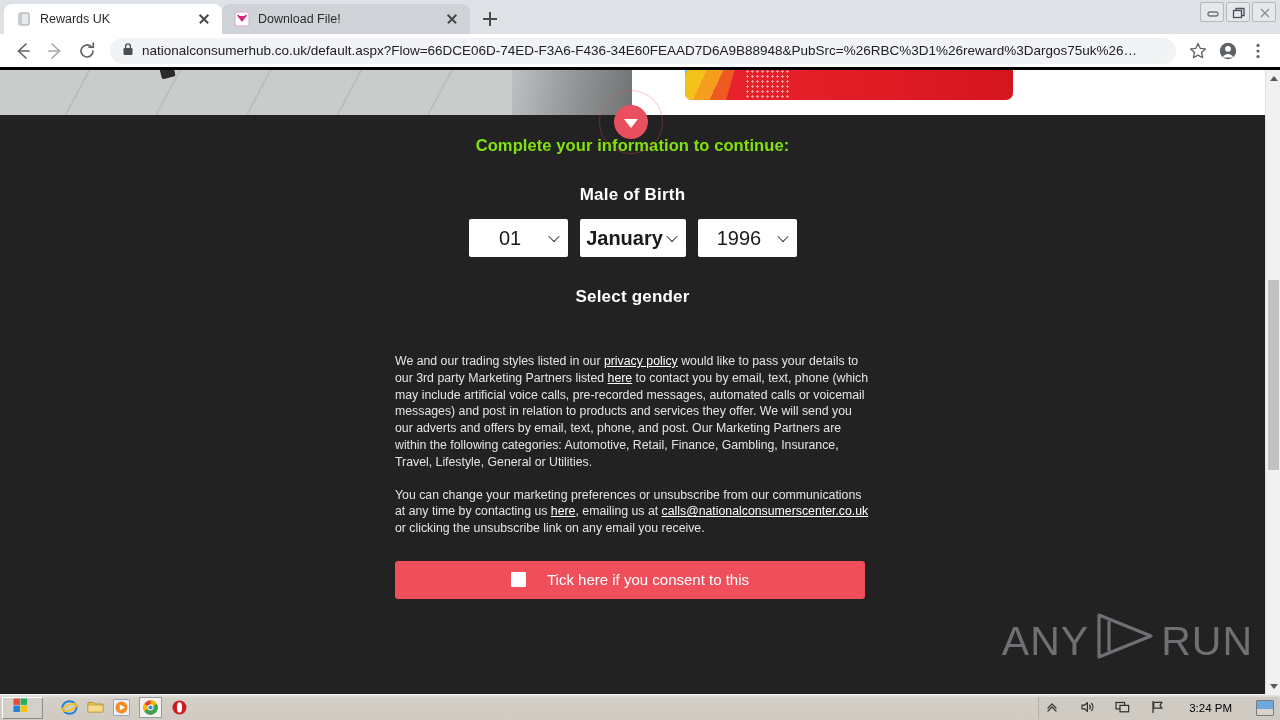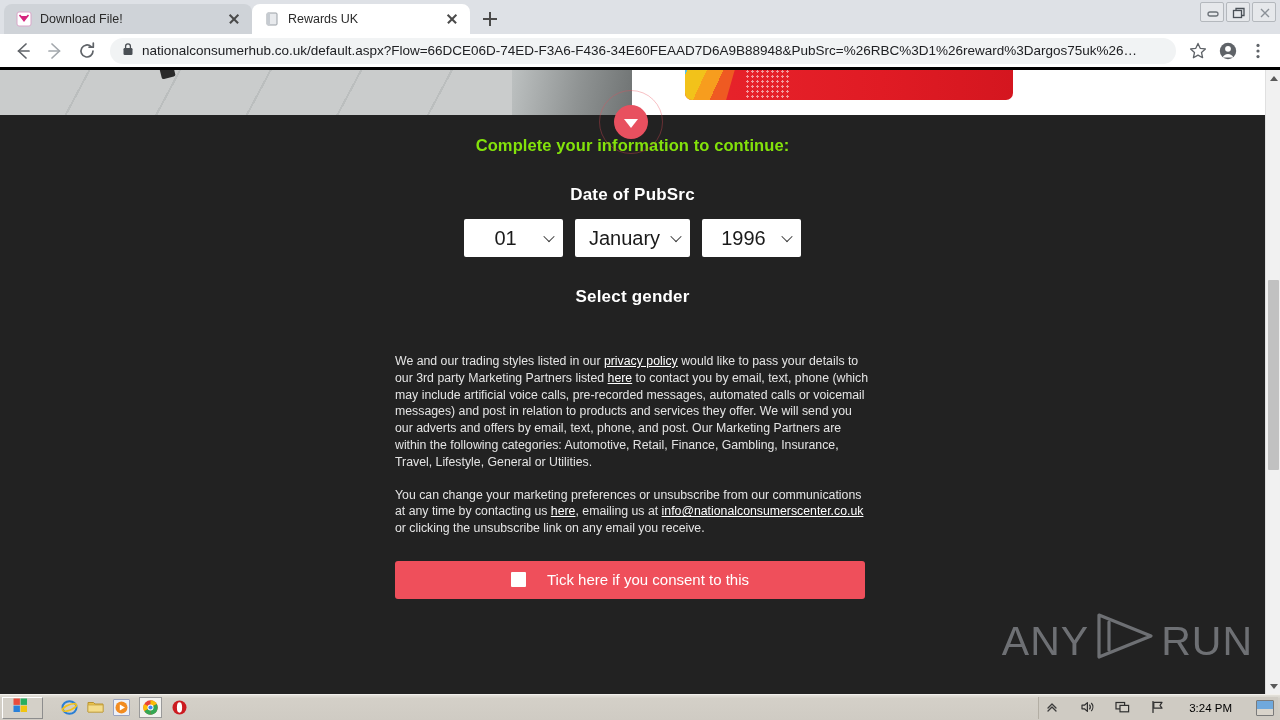--- a/index.html
+++ b/index.html
@@ -166,21 +166,21 @@
   #dob-row {
     display: flex; justify-content: center; gap: 12px; margin-top: 14px;
   }
   .dob-select {
     height: 38px; background: #ffffff; color: #1a1a1a; border: none;
     border-radius: 2px; display: flex; align-items: center;
     justify-content: center; position: relative;
     font-size: 20px; font-family: "Liberation Sans", sans-serif;
   }
   #dob-day { width: 99px; }
-  #dob-month { width: 115px; }
+  #dob-month { width: 106px; font-weight: bold; }
   #dob-year { width: 99px; }
   .dob-select .caret {
     position: absolute; right: 10px; top: 15px; width: 8px; height: 8px;
     border-right: 1.8px solid #3b3b3b; border-bottom: 1.8px solid #3b3b3b;
     transform: rotate(45deg) translate(-1px,-1px);
   }
   .dob-select .val { margin-right: 16px; }
 
   #gender-row {
     display: flex; justify-content: center; gap: 14px; margin-top: 14px;
@@ -276,41 +276,41 @@
     background: linear-gradient(180deg,#6fa8dc 0 60%, #d9d4cb 60% 100%);
     border: 1px solid #7a7a7a; border-radius: 1px;
   }
 </style>
 </head>
 <body>
 
 <div id="browser-window">
 
   <div id="tab-strip">
+
+    <div class="tab active">
+      <span class="tab-favicon">
+        <svg width="16" height="16" viewBox="0 0 16 16">
+          <rect x="3" y="2" width="10" height="12" rx="1" fill="#e8eaed" stroke="#9aa0a6" stroke-width="1"></rect>
+          <rect x="3" y="2" width="3" height="12" fill="#c6cbd1"></rect>
+        </svg>
+      </span>
+      <span class="tab-title">Rewards UK</span>
+      <span class="tab-close"></span>
+    </div>
 
     <div class="tab inactive">
       <span class="tab-favicon">
         <svg width="16" height="16" viewBox="0 0 16 16">
           <rect x="1" y="1" width="14" height="14" rx="2" fill="#fff" stroke="#d9a6c9" stroke-width="1"></rect>
           <path d="M3.5 5 L8 11 L12.5 5 Z" fill="#d6267f"></path>
           <path d="M3.5 4 L8 8.5 L12.5 4" fill="none" stroke="#d6267f" stroke-width="1.6"></path>
         </svg>
       </span>
       <span class="tab-title">Download File!</span>
-      <span class="tab-close"></span>
-    </div>
-
-    <div class="tab active">
-      <span class="tab-favicon">
-        <svg width="16" height="16" viewBox="0 0 16 16">
-          <rect x="3" y="2" width="10" height="12" rx="1" fill="#e8eaed" stroke="#9aa0a6" stroke-width="1"></rect>
-          <rect x="3" y="2" width="3" height="12" fill="#c6cbd1"></rect>
-        </svg>
-      </span>
-      <span class="tab-title">Rewards UK</span>
       <span class="tab-close"></span>
     </div>
 
     <div id="new-tab-button"></div>
 
     <div id="window-controls">
       <div class="win-btn">
         <svg width="16" height="14" viewBox="0 0 16 14">
             <rect x="3" y="6" width="10" height="4" rx="2" fill="none" stroke="#6b7177" stroke-width="1.3"></rect>
           </svg>
@@ -399,21 +399,21 @@
 
       <div id="scroll-down-badge">
         <div class="inner"></div>
       </div>
 
       <div id="dark-body">
         <div id="form-wrap">
 
           <div id="headline">Complete your information to continue:</div>
 
-          <div class="section-title">Date of PubSrc</div>
+          <div class="section-title">Male of Birth</div>
 
           <div id="dob-row">
             <div class="dob-select" id="dob-day">
               <span class="val">01</span>
               <span class="caret"></span>
             </div>
             <div class="dob-select" id="dob-month">
               <span class="val">January</span>
               <span class="caret"></span>
             </div>
@@ -422,21 +422,21 @@
               <span class="caret"></span>
             </div>
           </div>
 
           <div class="section-title">Select gender</div>
 
 
           <div id="legal-block">
             <p><span>We and our trading styles listed in our </span><a href="#">privacy policy</a><span> would like to pass your details to our 3rd party Marketing Partners listed </span><a href="#">here</a><span> to contact you by email, text, phone (which may include artificial voice calls, pre-recorded messages, automated calls or voicemail messages) and post in relation to products and services they offer. We will send you our adverts and offers by email, text, phone, and post. Our Marketing Partners are within the following categories: Automotive, Retail, Finance, Gambling, Insurance, Travel, Lifestyle, General or Utilities.</span></p>
 
-            <p><span>You can change your marketing preferences or unsubscribe from our communications at any time by contacting us </span><a href="#">here</a><span>, emailing us at </span><a href="#">info@nationalconsumerscenter.co.uk</a><span> or clicking the unsubscribe link on any email you receive.</span></p>
+            <p><span>You can change your marketing preferences or unsubscribe from our communications at any time by contacting us </span><a href="#">here</a><span>, emailing us at </span><a href="#">calls@nationalconsumerscenter.co.uk</a><span> or clicking the unsubscribe link on any email you receive.</span></p>
           </div>
 
           <div id="consent-button">
             <span id="consent-checkbox"></span>
             <span>Tick here if you consent to this</span>
           </div>
 
         </div>
 
         <div id="anyrun-watermark">

